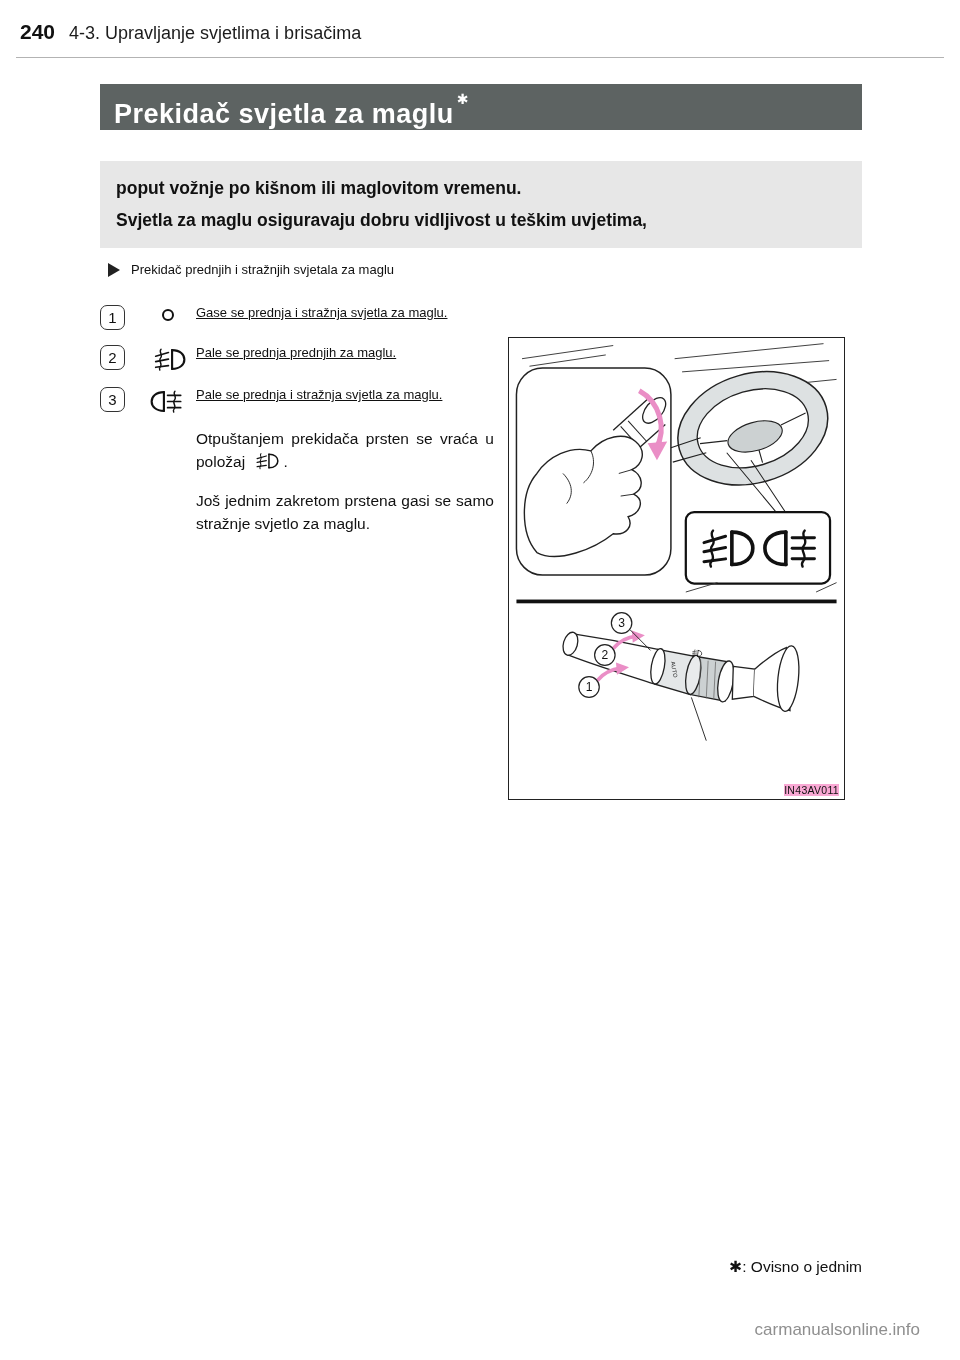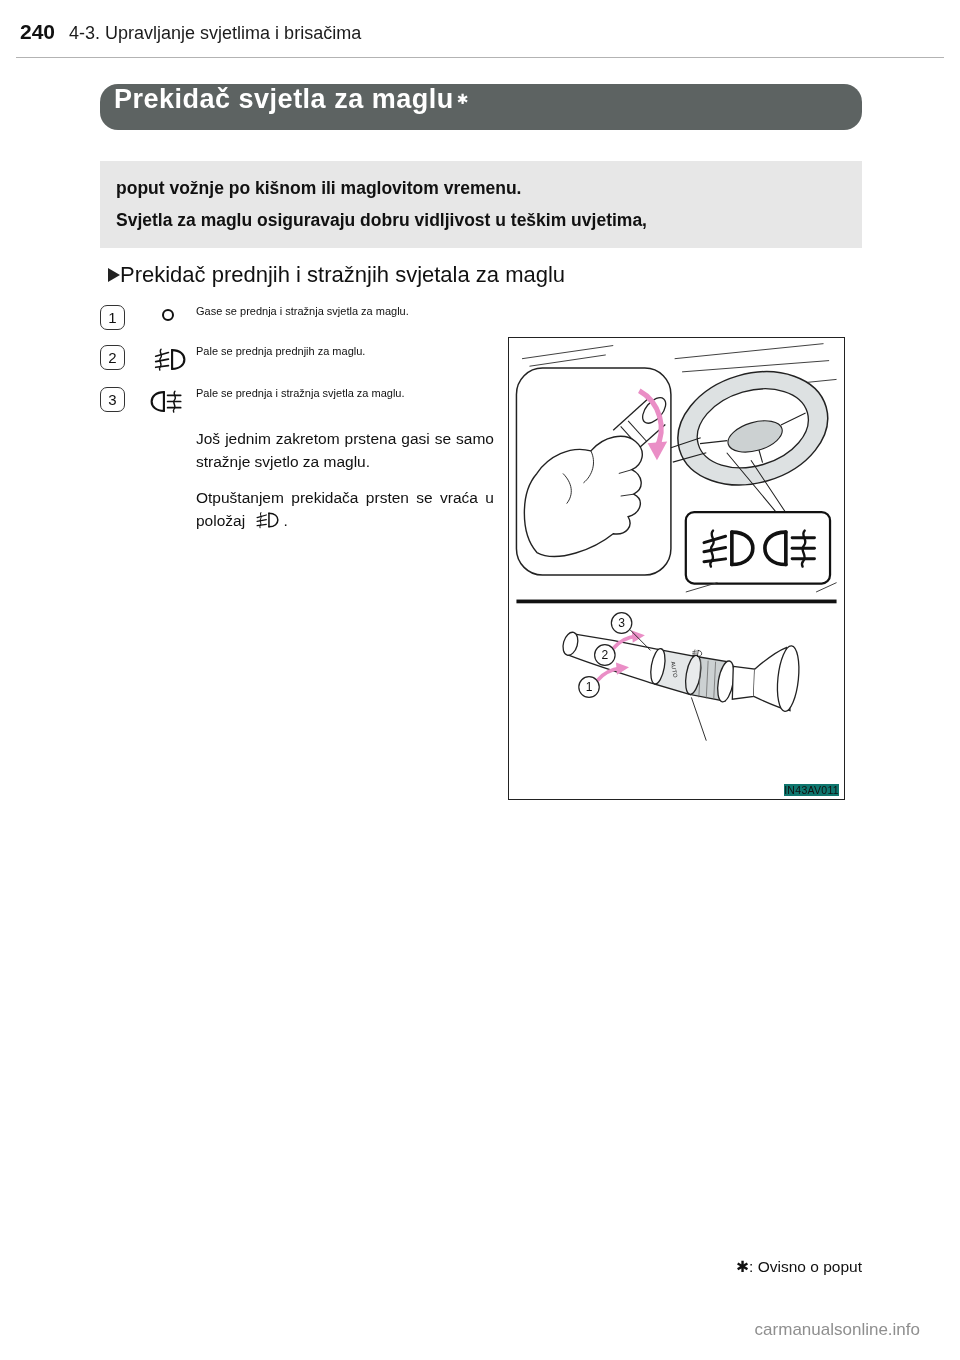--- a/index.html
+++ b/index.html
@@ -11,48 +11,48 @@
   .page { position:absolute; inset:0; width:960px; height:1360px; background:#fff; overflow:hidden; }
 
   .header { position:absolute; left:20px; top:20px; display:flex; align-items:flex-end; gap:14px; }
   .page-number { font-size:21px; font-weight:bold; }
   .section-title { font-size:18px; color:#1c1c1c; }
   .header-rule { position:absolute; left:16px; right:16px; top:57px; border-top:1px solid #b3b3b3; height:0; }
 
   .title-bar {
     position:absolute; left:100px; top:84px; width:762px; height:46px;
     background:var(--title-bar-bg,#5d6362); color:#fff;
-    display:flex; align-items:flex-start; padding-left:14px;
-    font-size:27px; font-weight:bold; letter-spacing:.5px;border-radius:18px;
+    display:flex; align-items:flex-end; padding-left:14px;
+    font-size:27px; font-weight:bold; letter-spacing:.5px;
   }
   .title-bar .title-mark { font-size:14px; margin-left:3px; align-self:flex-start; margin-top:7px; }
 
   .intro-box {
     position:absolute; left:100px; top:161px; width:762px;
     background:var(--intro-bg,#e7e7e7); padding:11px 16px;
     font-size:17.5px; font-weight:bold; line-height:1.85;
   }
 
-  .bullet-row { position:absolute; left:108px; top:262px; display:flex; align-items:center; font-size:22px; }
+  .bullet-row { position:absolute; left:108px; top:262px; display:flex; align-items:center; gap:11px; font-size:13px; }
   .arrow-icon { width:0; height:0; border-left:12px solid #222; border-top:7px solid transparent; border-bottom:7px solid transparent; }
 
   .left-col { position:absolute; left:100px; top:303px; width:394px; }
   .item { display:grid; grid-template-columns:40px 56px 1fr; margin-bottom:13px; align-items:start; }
   .badge {
     width:25px; height:25px; border:1.5px solid #333; border-radius:7px;
     display:flex; align-items:center; justify-content:center; font-size:15px; margin-top:2px;
   }
   .item-icon { display:flex; justify-content:center; margin-top:4px; }
-  .item-text { font-size:11px; line-height:1.52; text-align:justify; }
+  .item-text { font-size:13px; line-height:1.52; text-align:justify;text-decoration:underline; }
   .note { margin-left:96px; width:298px; font-size:15.5px; line-height:1.5; text-align:justify; margin-top:12px; }
   .inline-icon { display:inline-block; vertical-align:-3px; margin:0 4px; }
 
   .figure { position:absolute; left:508px; top:337px; width:337px; height:463px; border:1px solid #222; background:#fff; }
   .fig-svg { width:100%; height:100%; display:block; }
-  .fig-code { position:absolute; right:5px; bottom:3px; font-size:10.5px; letter-spacing:.3px; background:#0f766e; }
+  .fig-code { position:absolute; right:5px; bottom:3px; font-size:10.5px; letter-spacing:.3px; background:#f9a8d4; }
   .callout-num { font-size:13px; text-anchor:middle; fill:#111; }
   .fig-small-text { font-size:6px; fill:#111; letter-spacing:.3px; }
   .pink-stroke { stroke:var(--arrow-pink,#ea8ec6); }
   .pink-fill { fill:var(--arrow-pink,#ea8ec6); }
 
   .footnote { position:absolute; top:1258px; right:98px; font-size:15.5px; }
   .watermark { position:absolute; top:1320px; right:40px; font-size:17px; color:var(--watermark-gray,#8f8f8f); }
   .hidden-defs { position:absolute; width:0; height:0; overflow:hidden; }
 </style>
 </head>
@@ -133,30 +133,30 @@
           <span>3</span>
         </span>
       <span class="item-icon">
         <svg width="36" height="25" viewBox="0 0 44 30">
             <use href="#sym-fog-rear"></use>
           </svg>
       </span>
       <p class="item-text">Pale se prednja i stražnja svjetla za maglu.</p>
     </div>
 
-    <p class="note">Još jednim zakretom prstena gasi se samo stražnje svjetlo za maglu.</p>
-
     <p class="note">
       <span>Otpuštanjem prekidača prsten se vraća u položaj</span>
       <span class="inline-icon">
         <svg width="26" height="18" viewBox="0 0 44 30">
             <use href="#sym-fog-front"></use>
           </svg>
       </span><span>.</span>
     </p>
+
+    <p class="note">Još jednim zakretom prstena gasi se samo stražnje svjetlo za maglu.</p>
   </div>
 
   <div class="figure">
     <svg class="fig-svg" viewBox="0 0 360 490" preserveAspectRatio="none">
 
       <g stroke="#333" stroke-width="1" fill="none">
         <path d="M14 22 L112 8"></path>
         <path d="M22 30 L104 18"></path>
         <path d="M178 22 L338 6"></path>
         <path d="M186 36 L344 24"></path>
@@ -234,16 +234,16 @@
         <text x="121" y="307.5" class="callout-num">3</text>
         <circle cx="103" cy="337" r="11" fill="#fff" stroke="#222" stroke-width="1.3"></circle>
         <text x="103" y="341.5" class="callout-num">2</text>
         <circle cx="86" cy="371" r="11" fill="#fff" stroke="#222" stroke-width="1.3"></circle>
         <text x="86" y="375.5" class="callout-num">1</text>
       </g>
     </svg>
     <div class="fig-code">IN43AV011</div>
   </div>
 
-  <div class="footnote">✱: Ovisno o poput</div>
+  <div class="footnote">✱: Ovisno o jednim</div>
   <div class="watermark">carmanualsonline.info</div>
 
 </div>
 
 </body></html>

